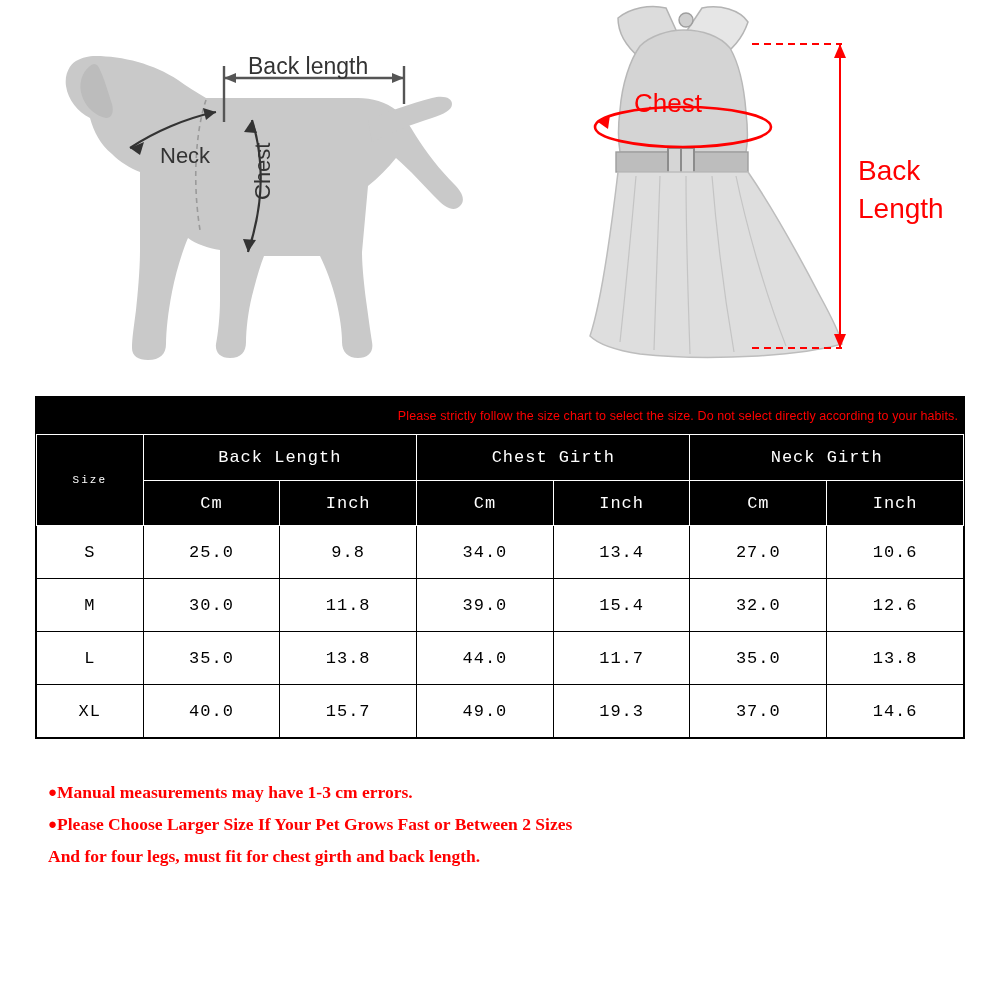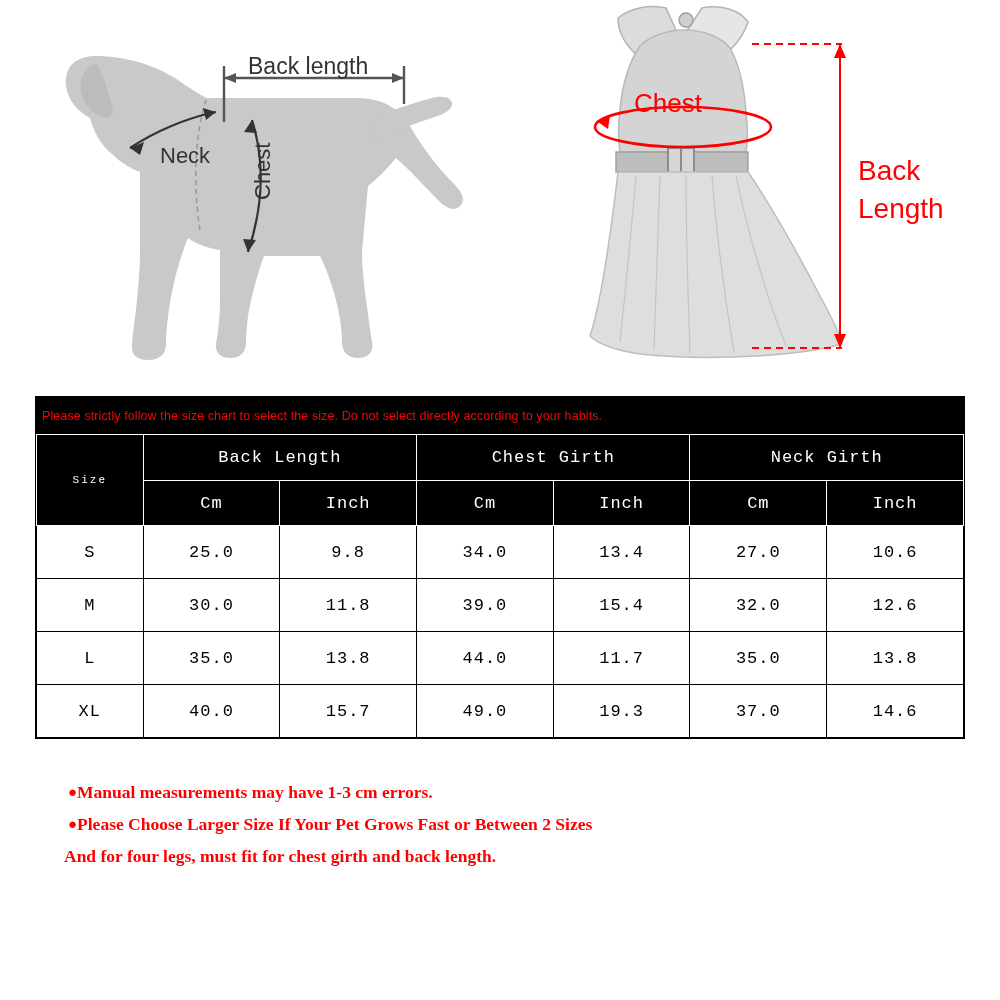--- a/index.html
+++ b/index.html
@@ -43,21 +43,21 @@
     left: 35px;
     top: 396px;
     width: 930px;
     border: 1px solid #000;
     box-sizing: border-box;
     background: #fff;
   }
   .notice-row {
     background: #000;
     color: #ff0000;
-    text-align: left;
+    text-align: right;
     font-size: 12.5px;
     padding: 12px 6px 11px 6px;
     letter-spacing: 0.1px;
   }
   table.size-chart {
     border-collapse: collapse;
     width: 100%;
     table-layout: fixed;
     font-family: "Liberation Serif", serif;
   }
@@ -111,28 +111,27 @@
     font-weight: bold;
     font-size: 17.5px;
   }
   .notes .note-title {
     margin-bottom: 11px;
     font-size: 18px;
   }
   .notes .note-line {
     margin-bottom: 12px;
     line-height: 1.15;
-    margin-left: 20px;
   }
   .notes .bullet {
     font-size: 15px;
     vertical-align: 1px;
   }
   .notes .note-cont {
-    margin-left: 16px;
+    margin-left: 0px;
   }
 </style>
 </head>
 <body>
 
 <div class="page">
 
   <div class="diagrams">
 
     <div class="diagram-dog">

